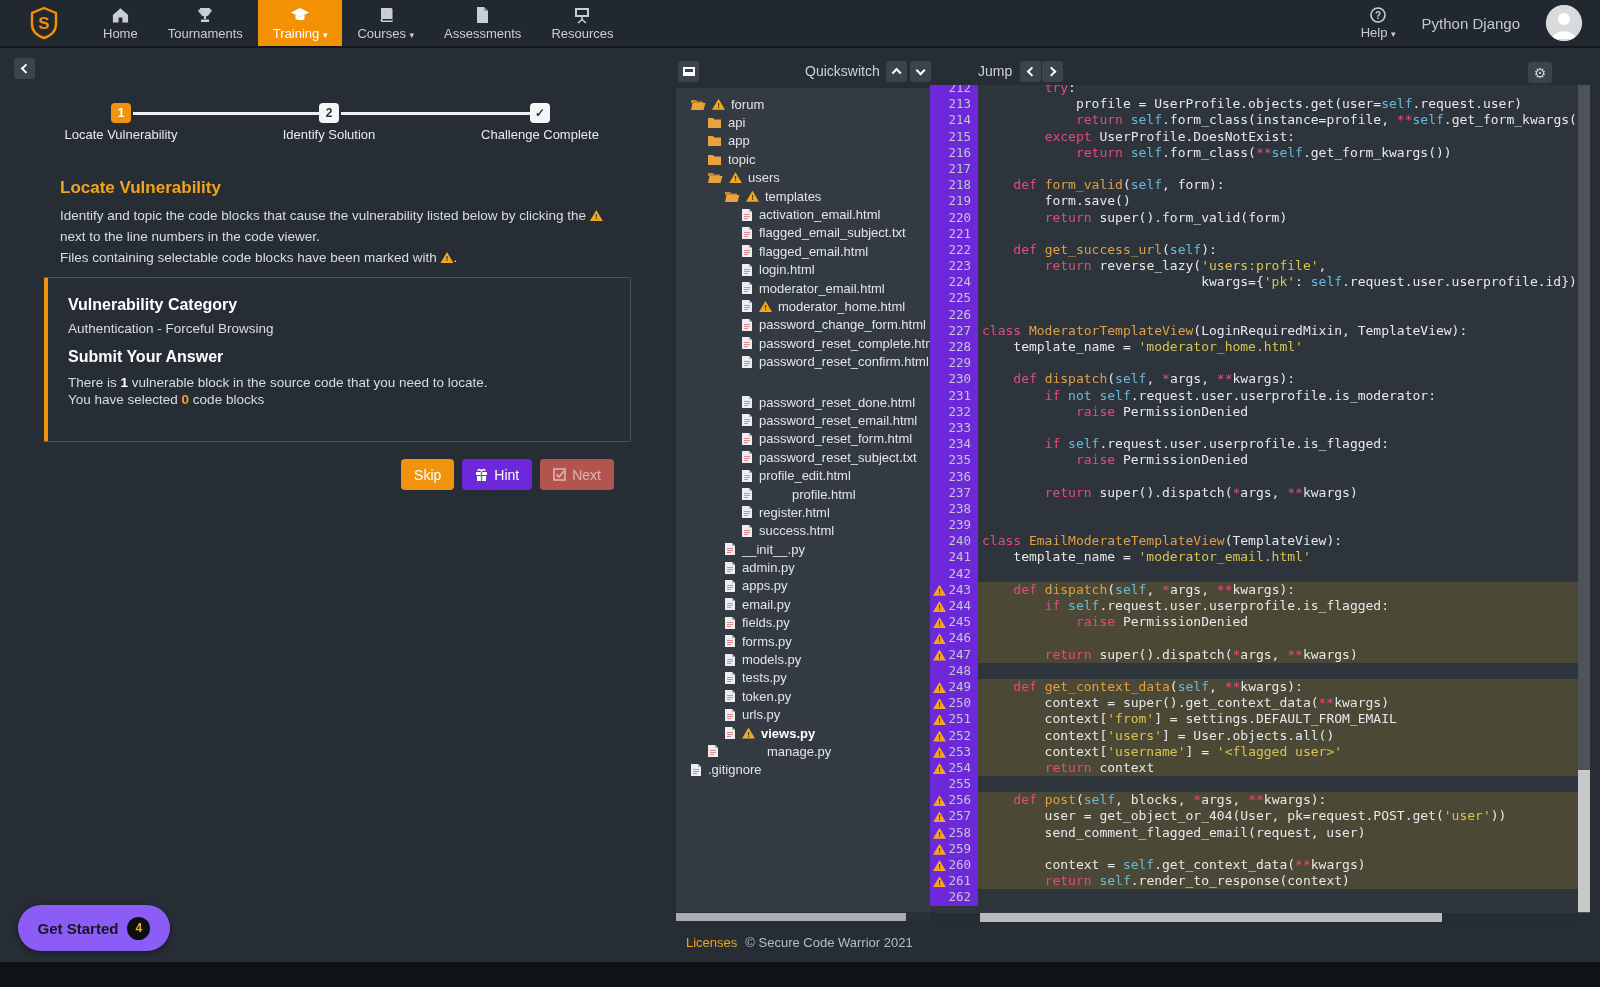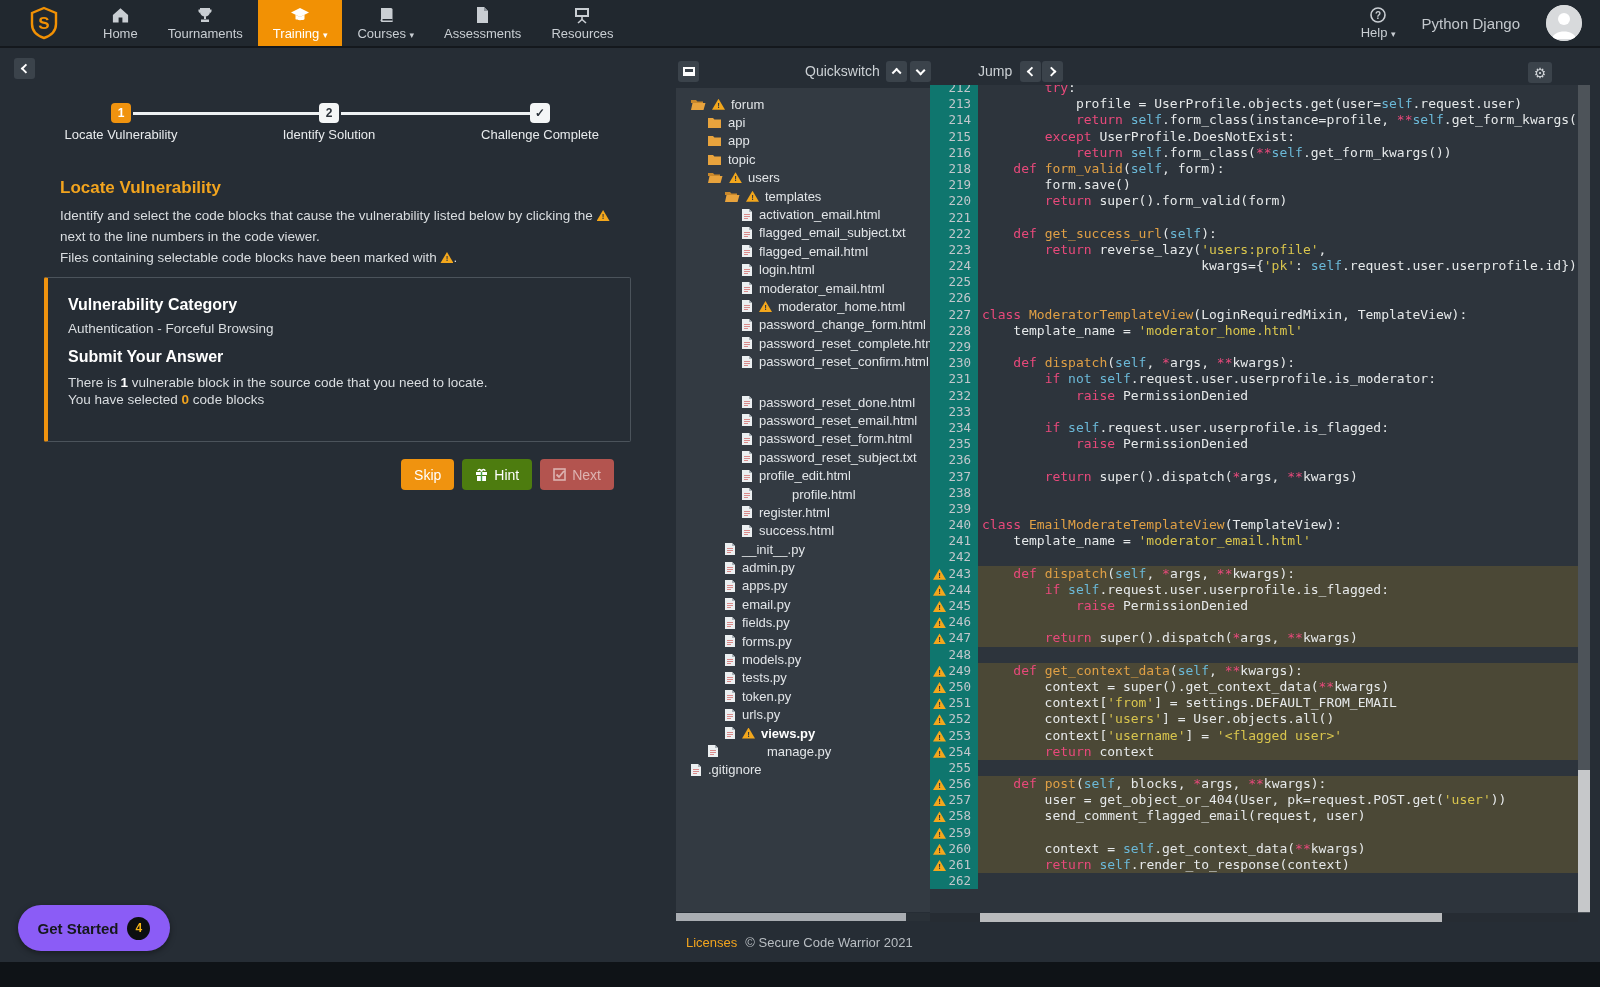--- a/index.html
+++ b/index.html
@@ -79,21 +79,21 @@
   .vuln-box .num-orange { font-weight:bold; color:#f2a41e; }
   .vuln-box p.ans-line { margin:2px 0 2px 0; }
 
   .btn-row { position:absolute; left:44px; top:459px; width:570px; display:flex; justify-content:flex-end; gap:8px; }
   .btn {
     height:31px; border:none; border-radius:4px; padding:0 13px;
     font-family:"Liberation Sans", sans-serif; font-size:14px; color:#ffffff;
     display:flex; align-items:center; gap:6px; cursor:pointer;
   }
   .btn-skip { background:#f0930f; }
-  .btn-hint { background:#4d7c0f;text-align:center; }
+  .btn-hint { background:#6d28d9;text-align:center; }
   .btn-next { background:#b3544f; color:rgba(255,255,255,0.55); }
 
   .get-started {
     position:absolute; left:18px; top:905px; width:152px; height:46px;
     background:#8b5cf6; border-radius:24px; border:none; cursor:pointer;
     display:flex; align-items:center; justify-content:center; gap:9px;
     box-shadow:0 2px 6px rgba(0,0,0,0.4);
   }
   .get-started .gs-label { font-size:15px; font-weight:bold; color:#15181c; font-family:"Liberation Sans", sans-serif; }
   .gs-badge { width:23px; height:23px; border-radius:50%; background:#0c0e10; color:#f5b516; font-size:12px; font-weight:bold; display:flex; align-items:center; justify-content:center; }
@@ -116,21 +116,21 @@
 
   
   .code-panel {
     position:absolute; left:930px; top:85px; width:648px; height:828px;
     background:#2d343c; overflow:hidden;
     font-family:"DejaVu Sans Mono", monospace; font-size:13px;
   }
   .code-rows { margin-top:-5px; }
   .code-row { display:flex; height:16.2px; line-height:16.2px; }
   .gutter-cell {
-    position:relative; flex:none; width:48px; background:#0f766e;
+    position:relative; flex:none; width:48px; background:#6d28d9;
     color:#c2c7cc; font-size:12.5px;
   }
   .gutter-cell .lnum { display:block; text-align:right; padding-right:7px; }
   .gutter-cell .warn-tri { position:absolute; left:3px; top:3px; cursor:pointer; }
   .code-cell { flex:1; white-space:pre; overflow:hidden; color:#e6e9ea; padding-left:4px; }
   .code-row.hl .code-cell { background:#4b4836; }
   .tok-kw { color:#e8497b; }
   .tok-self { color:#6bb9d8; }
   .tok-fn { color:#e0a045; }
   .tok-str { color:#d9c54d; }
@@ -234,21 +234,21 @@
   <div class="stepper-line" style="left:341px; width:189px"></div>
   <div class="stepper-node idle" style="left:530px">✓</div>
   <div class="stepper-label" style="left:41px">Locate Vulnerability</div>
   <div class="stepper-label" style="left:249px">Identify Solution</div>
   <div class="stepper-label" style="left:460px">Challenge Complete</div>
 </div>
 
 <div class="lv-heading">Locate Vulnerability</div>
 
 <div class="lv-instructions">
-  <span>Identify and select the code blocks that cause the vulnerability listed below by clicking the</span> <span class="warn-tri"><b>!</b></span><br>
+  <span>Identify and topic the code blocks that cause the vulnerability listed below by clicking the</span> <span class="warn-tri"><b>!</b></span><br>
   <span>next to the line numbers in the code viewer.</span><br>
   <span>Files containing selectable code blocks have been marked with</span> <span class="warn-tri"><b>!</b></span><span>.</span>
 </div>
 
 <div class="vuln-box">
   <h3>Vulnerability Category</h3>
   <p>Authentication - Forceful Browsing</p>
   <h3>Submit Your Answer</h3>
   <p class="ans-line" style="margin-top:9px"><span>There is </span><span class="num-white">1</span><span> vulnerable block in the source code that you need to locate.</span></p>
   <p class="ans-line"><span>You have selected </span><span class="num-orange">0</span><span> code blocks</span></p>
@@ -762,20 +762,26 @@
         <div class="code-cell"><span class="tok-pl">        </span><span class="tok-kw">except</span><span class="tok-pl"> UserProfile.DoesNotExist:</span></div>
       </div>
       <div class="code-row">
         <div class="gutter-cell">
           <span class="lnum">216</span>
         </div>
         <div class="code-cell"><span class="tok-pl">            </span><span class="tok-kw">return</span><span class="tok-pl"> </span><span class="tok-self">self</span><span class="tok-pl">.form_class(</span><span class="tok-kw">**</span><span class="tok-self">self</span><span class="tok-pl">.get_form_kwargs())</span></div>
       </div>
       <div class="code-row">
         <div class="gutter-cell">
+          <span class="lnum">217</span>
+        </div>
+        <div class="code-cell"></div>
+      </div>
+      <div class="code-row">
+        <div class="gutter-cell">
           <span class="lnum">218</span>
         </div>
         <div class="code-cell"><span class="tok-pl">    </span><span class="tok-kw">def</span><span class="tok-pl"> </span><span class="tok-fn">form_valid</span><span class="tok-pl">(</span><span class="tok-self">self</span><span class="tok-pl">, form):</span></div>
       </div>
       <div class="code-row">
         <div class="gutter-cell">
           <span class="lnum">219</span>
         </div>
         <div class="code-cell"><span class="tok-pl">        form.save()</span></div>
       </div>

